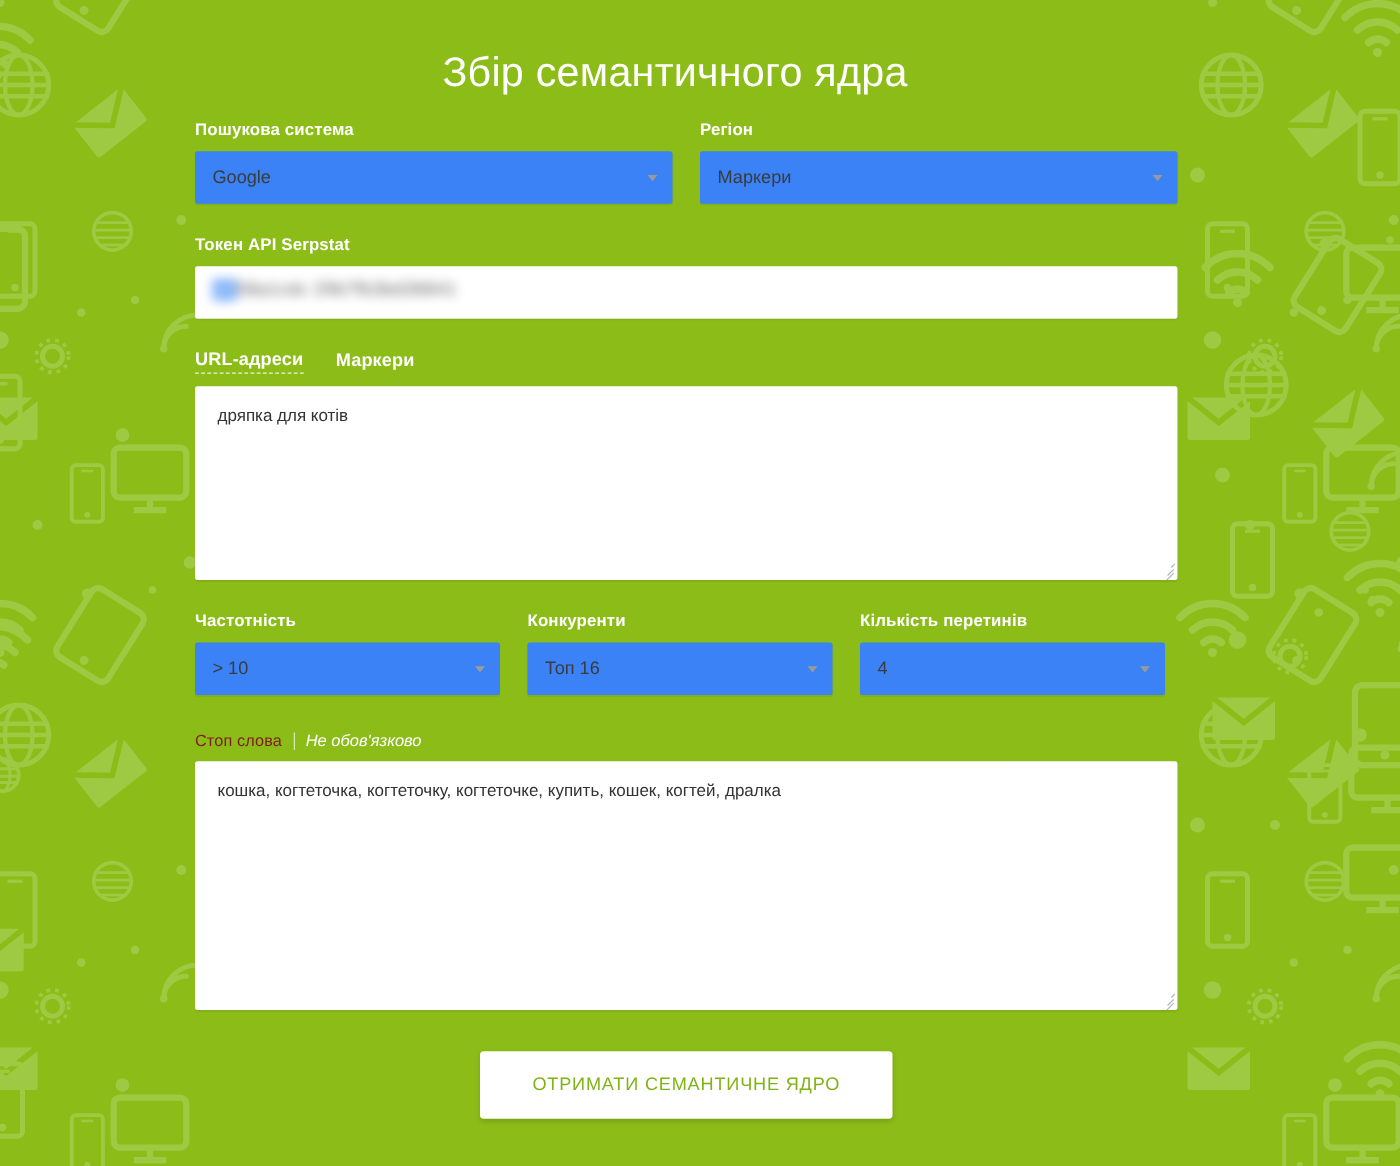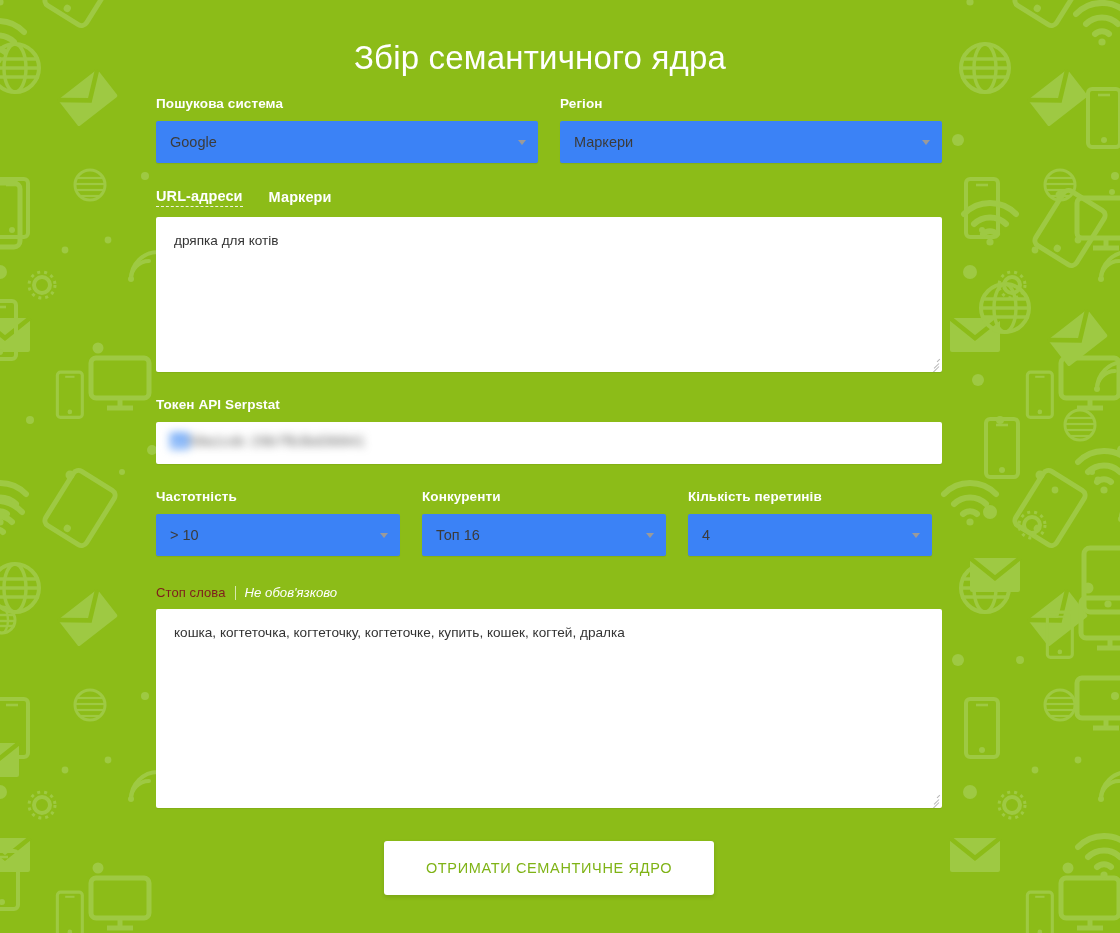--- a/index.html
+++ b/index.html
@@ -379,41 +379,41 @@
       <div class="col-half">
         <div class="field-label">Регіон</div>
         <div class="select-box">
           <span>Маркери</span>
           <span class="select-arrow"></span>
         </div>
       </div>
     </div>
 
     <div class="block">
+      <div class="field-label">Токен API Serpstat</div>
+      <div class="token-input">
+        <div class="token-masked"><span class="sel">ae</span>58a1cdc  29b7fb3bd36841</div>
+      </div>
+    </div>
+
+    <div class="block">
       <div class="tabs">
         <div class="tab active">URL-адреси</div>
         <div class="tab">Маркери</div>
       </div>
       <div class="textarea-box ta-urls">
         <div class="textarea-text">дряпка для котів</div>
         <span class="resize-handle">
           <i></i>
             <i></i>
             <i></i>
         </span>
       </div>
     </div>
 
-    <div class="block">
-      <div class="field-label">Токен API Serpstat</div>
-      <div class="token-input">
-        <div class="token-masked"><span class="sel">ae</span>58a1cdc  29b7fb3bd36841</div>
-      </div>
-    </div>
-
     <div class="block row3">
       <div class="col-third">
         <div class="field-label">Частотність</div>
         <div class="select-box">
           <span>&gt; 10</span>
           <span class="select-arrow"></span>
         </div>
       </div>
 
       <div class="col-third">

